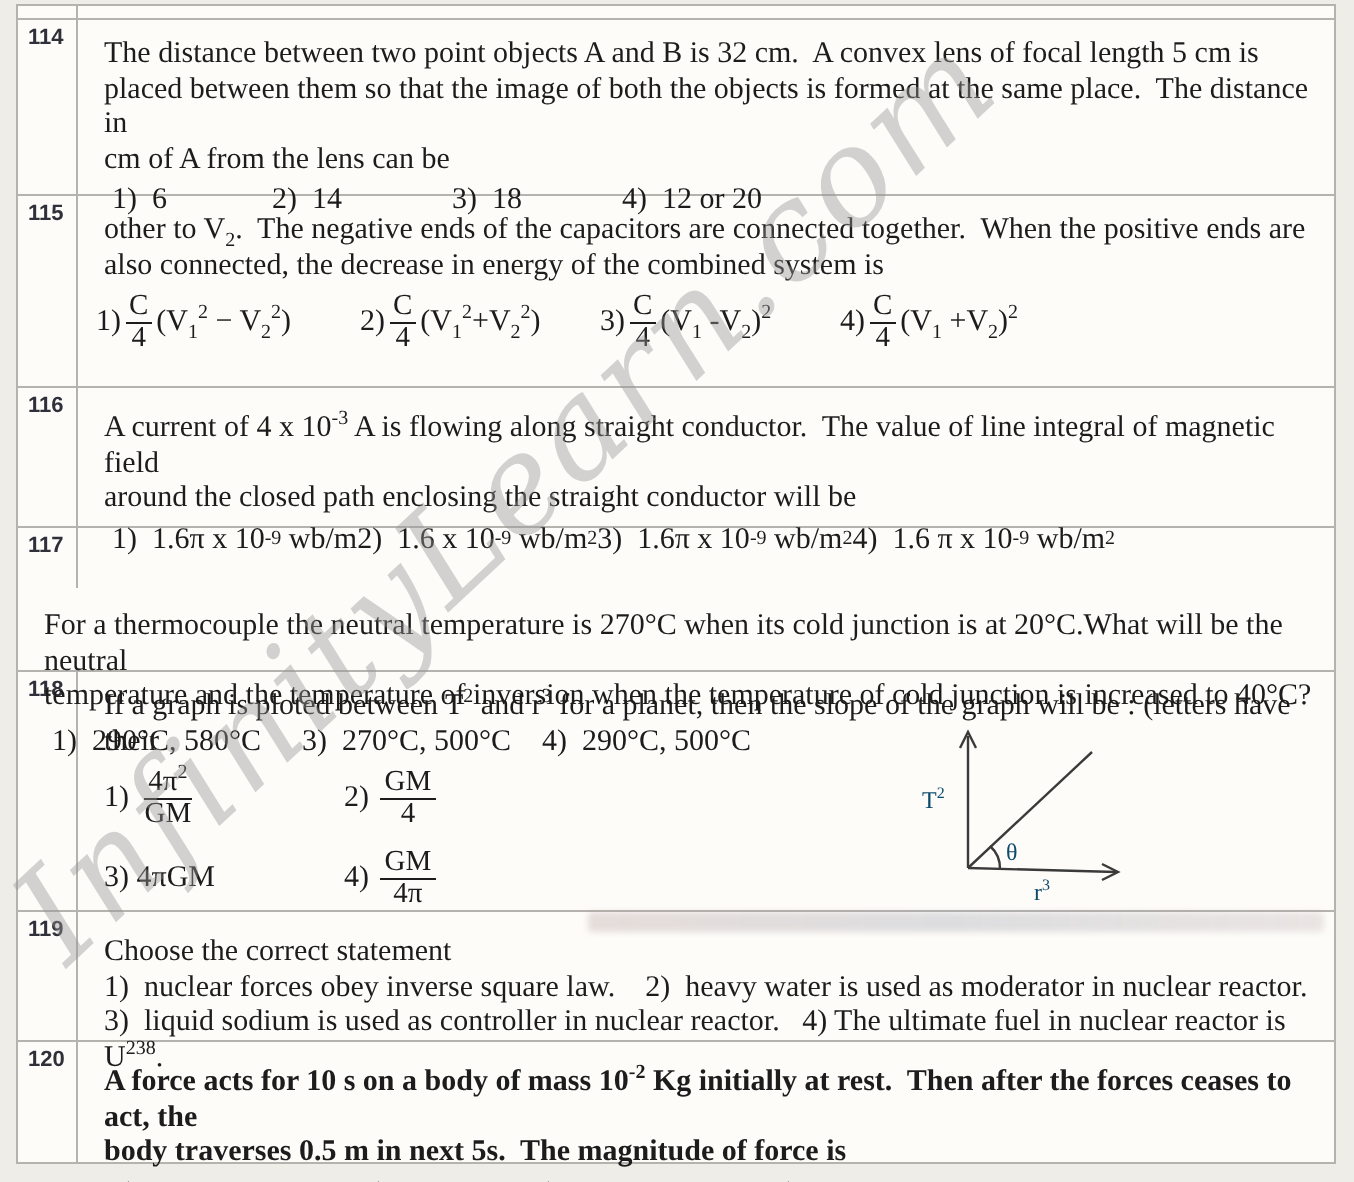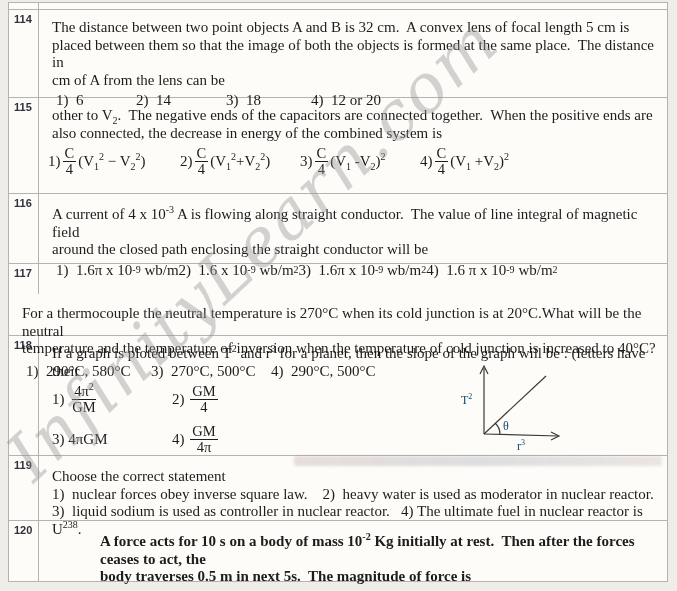--- a/index.html
+++ b/index.html
@@ -56,21 +56,21 @@
     line-height:17.5px;
     color:#1c1c1c;
     z-index:2;
   }
   .r114 { height:88px;justify-content:space-between; }
   .r115 { height:96px; }
   .r116 { height:70px; }  .r116 .content { padding-top:12px; }
   .r117 { height:72px;flex-direction:column; }  .r117 .content { padding-top:11px; }
   .r118 { height:120px; }
   .r119 { height:65px;justify-content:center; }  .r119 .content { padding-top:12px; }
-  .r120 { height:61px;gap:48px; }  .r120 .content { padding-top:12px;font-weight:bold; }
+  .r120 { height:61px; }  .r120 .content { padding-top:12px;font-weight:bold; }
 
   .line { white-space:pre-wrap; }
   .opts { display:flex; margin-top:3px; align-items:center; }
   .opt  { white-space:pre; display:inline-flex; align-items:center; }
   sup { font-size:10px; line-height:0; vertical-align:super; }
   sub { font-size:10px; line-height:0; vertical-align:sub; }
 
   
   .frac {
     display:inline-flex; flex-direction:column; align-items:center;

